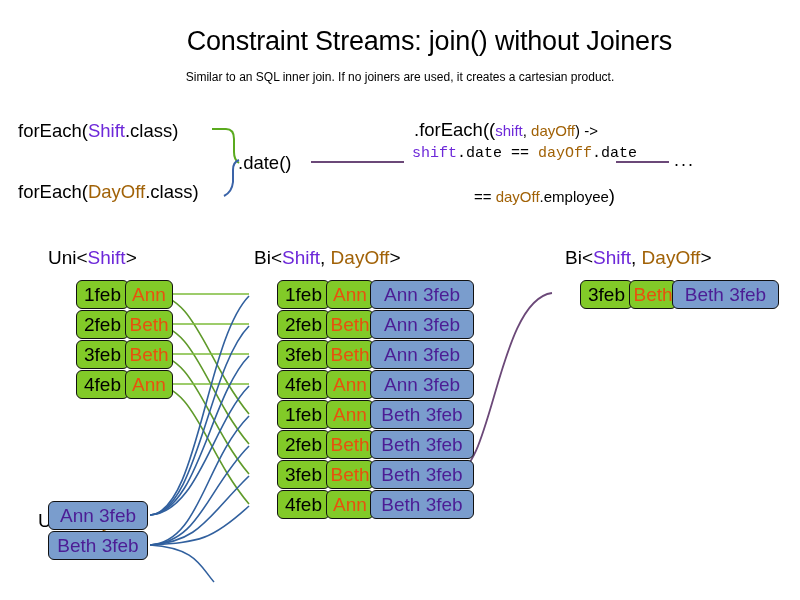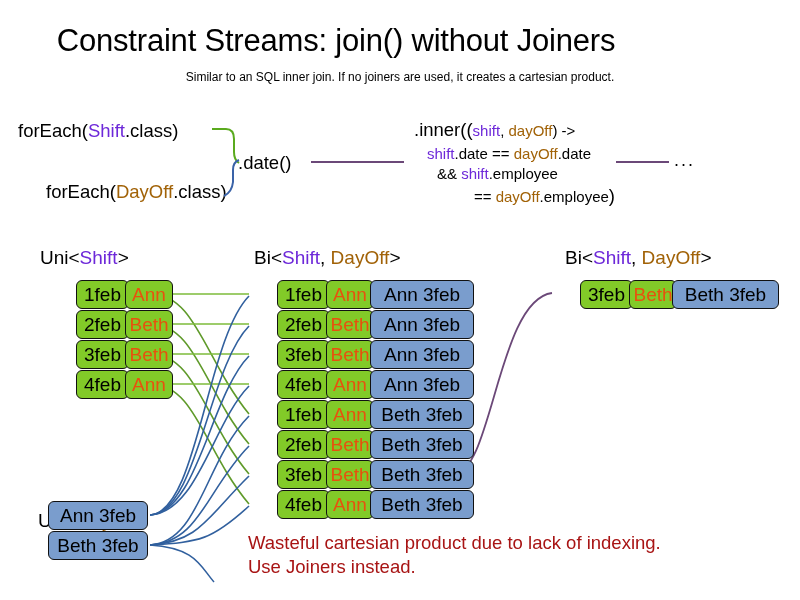--- a/index.html
+++ b/index.html
@@ -20,22 +20,22 @@
     left: 0; top: 0;
     width: 800px;
     height: 600px;
   }
   .abs { position: absolute; }
 
   
   #page-title {
     left: 0; top: 22px;
     width: 672px;
-    text-align: center;
-    font-size: 31px;
+    text-align: right;
+    font-size: 27px;
     line-height: 38px;
     letter-spacing: -0.2px;
     white-space: nowrap;
   }
   #page-subtitle {
     left: 0; top: 69px;
     width: 800px;
     text-align: center;
     font-size: 12px;
     line-height: 17px;
@@ -51,44 +51,44 @@
   .code-sm {
     font-size: 15px;
     line-height: 19px;
     white-space: nowrap;
   }
   .g { color: #6d28d9; }
   .b { color: #a16207; }
   .k { color: #000000; }
 
   #foreach-shift  { left: 18px;  top: 120px; }
-  #foreach-dayoff { left: 18px;  top: 181px; margin-left: 28px; }
+  #foreach-dayoff { left: 18px;  top: 181px; }
   #join-label     { left: 238px; top: 152px; }
 
   #filter-l1 { left: 414px; top: 119px; font-size: 18.5px; }
-  #filter-l2 { left: 427px; top: 144px; }
+  #filter-l2 { left: 412px; top: 144px; font-family: Liberation Mono, monospace; }
   #filter-l3 { left: 437px; top: 164px; }
   #filter-l4 { left: 474px; top: 186px; }
   #filter-l1 .sm { font-size: 15px; }
   #filter-l4 .big { font-size: 18.5px; }
 
   #ellipsis {
     left: 674px; top: 150px;
     font-size: 18px;
     letter-spacing: 2px;
     color: #000;
   }
 
   
   .stream-header {
     font-size: 19px;
     line-height: 23px;
     white-space: nowrap;
   }
-  #hdr-uni-shift   { left: 40px;  top: 246px; }
+  #hdr-uni-shift   { left: 48px;  top: 246px; }
   #hdr-bi-mid      { left: 254px; top: 246px; }
   #hdr-bi-right    { left: 565px; top: 246px; }
   #hdr-uni-dayoff  { left: 38px;  top: 477px; margin-top: 32px; }
 
   
   .row {
     position: absolute;
     display: flex;
     align-items: stretch;
     height: 29px;
@@ -101,21 +101,21 @@
     display: flex;
     align-items: center;
     justify-content: center;
     font-size: 19px;
     line-height: 19px;
     white-space: nowrap;
     padding: 0 4px;
   }
   .cell.green { background: #82ca28; color: #000000; }
   .cell.green.name { color: #e8510e; }
-  .cell.blue  { background: #7a9dcd; color: #000000; }
+  .cell.blue  { background: #7a9dcd; color: #4c1d95; }
 
   .cell.c-date { width: 53px; }
   .cell.c-name { width: 48px; margin-left: -4px; }
   .cell.c-off  { width: 104px; margin-left: -4px; }
   .cell.c-off-wide { width: 107px; margin-left: -5px; }
 
   
   .solo-row { position: absolute; display: flex; height: 29px; }
   .solo-row .cell.c-off-solo { width: 100px; }
 
@@ -143,25 +143,24 @@
 
   <div class="abs" id="page-title">Constraint Streams: join() without Joiners</div>
   <div class="abs" id="page-subtitle">Similar to an SQL inner join. If no joiners are used, it creates a cartesian product.</div>
 
   <div class="abs code" id="foreach-shift"><span class="k">forEach(</span><span class="g">Shift</span><span class="k">.class)</span></div>
 
   <div class="abs code" id="foreach-dayoff"><span class="k">forEach(</span><span class="b">DayOff</span><span class="k">.class)</span></div>
 
   <div class="abs code" id="join-label">.date()</div>
 
-  <div class="abs" id="filter-l1"><span class="k">.inner((</span><span class="g sm">shift</span><span class="k sm">, </span><span class="b sm">dayOff</span><span class="k sm">) -&gt;</span></div>
+  <div class="abs" id="filter-l1"><span class="k">.forEach((</span><span class="g sm">shift</span><span class="k sm">, </span><span class="b sm">dayOff</span><span class="k sm">) -&gt;</span></div>
 
   <div class="abs code-sm" id="filter-l2"><span class="g">shift</span><span class="k">.date == </span><span class="b">dayOff</span><span class="k">.date</span></div>
 
-  <div class="abs code-sm" id="filter-l3"><span class="k">&amp;&amp; </span><span class="g">shift</span><span class="k">.employee</span></div>
 
   <div class="abs code-sm" id="filter-l4"><span class="k">== </span><span class="b">dayOff</span><span class="k">.employee</span><span class="k big">)</span></div>
 
   <div class="abs" id="ellipsis">...</div>
 
   <div class="abs stream-header" id="hdr-uni-shift"><span class="k">Uni&lt;</span><span class="g">Shift</span><span class="k">&gt;</span></div>
 
   <div class="abs stream-header" id="hdr-bi-mid"><span class="k">Bi&lt;</span><span class="g">Shift</span><span class="k">, </span><span class="b">DayOff</span><span class="k">&gt;</span></div>
 
   <div class="abs stream-header" id="hdr-bi-right"><span class="k">Bi&lt;</span><span class="g">Shift</span><span class="k">, </span><span class="b">DayOff</span><span class="k">&gt;</span></div>
@@ -277,18 +276,14 @@
   </div>
 
   <div id="bi-right-list">
     <div class="row" style="left:552px; top:280px;">
       <div class="cell green c-date">3feb</div>
       <div class="cell green name c-name">Beth</div>
       <div class="cell blue c-off-wide">Beth 3feb</div>
     </div>
   </div>
 
-  <div class="abs" id="warning">
-    <div>Wasteful cartesian product due to lack of indexing.</div>
-    <div>Use Joiners instead.</div>
-  </div>
 
 </div>
 
 </body></html>

